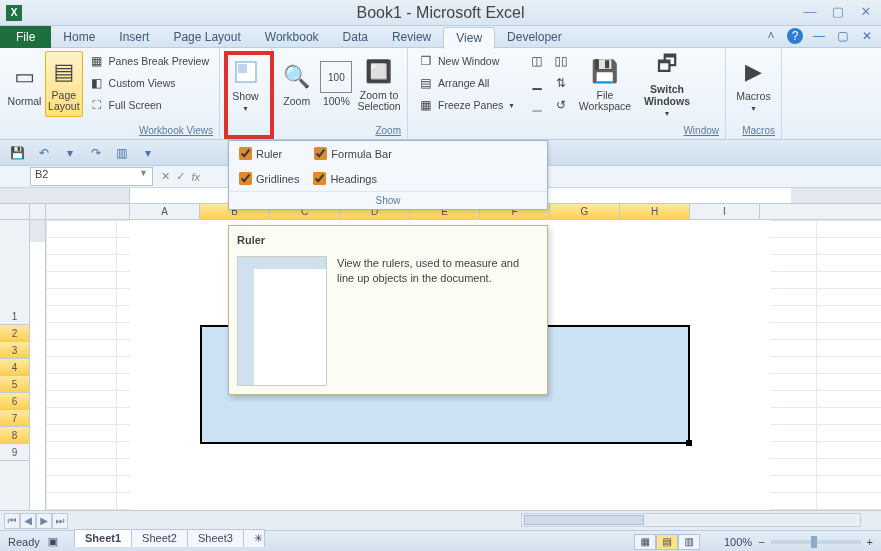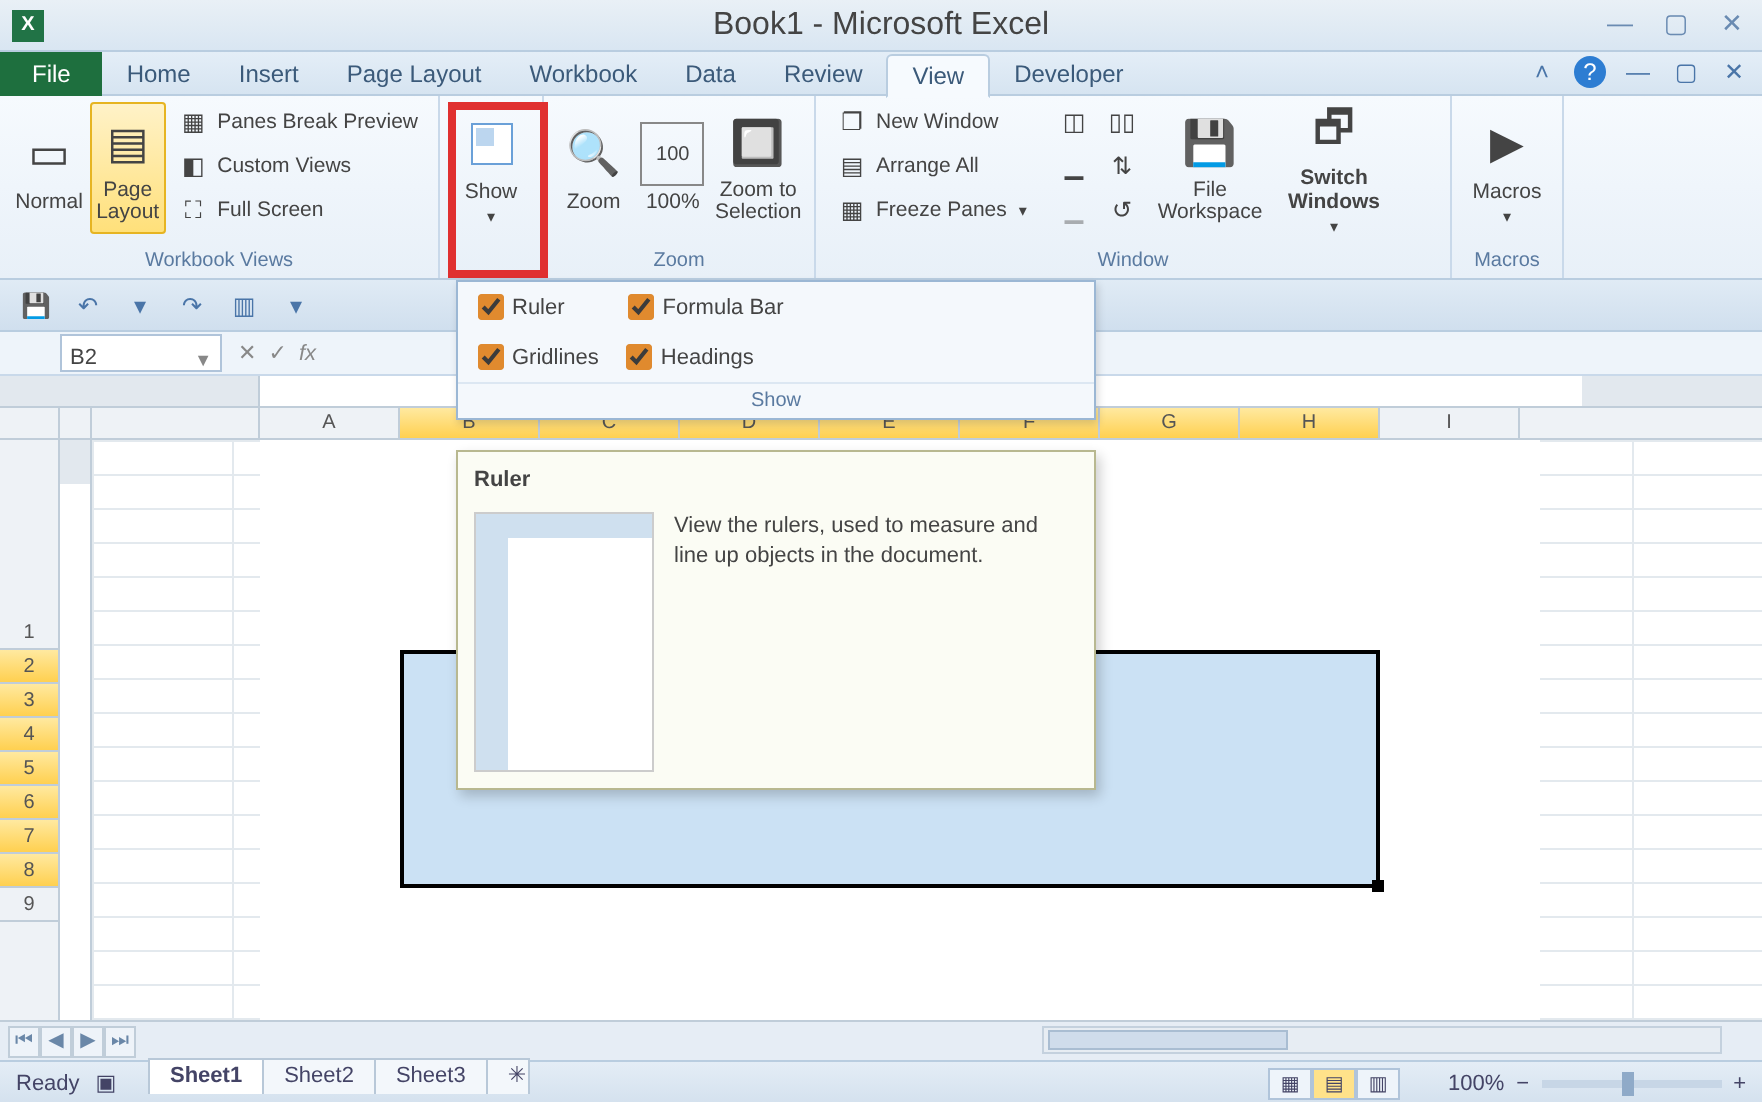--- a/index.html
+++ b/index.html
@@ -17,21 +17,21 @@
 .file-tab { background: #1e6f3e; color: #fff; height: 22px; padding: 0 16px; display: flex; align-items: center; font-size: 12px; }
 .tab { padding: 0 12px; height: 22px; display: flex; align-items: center; color: #3b5a7a; font-size: 12px; cursor: default; }
 .tab.active { background: #f6fafe; border: 1px solid #b9cde0; border-bottom: 1px solid #f6fafe; border-radius: 3px 3px 0 0; position: relative; top: 1px; }
 .tabs .help-icons { position: absolute; right: 6px; top: 2px; display: flex; gap: 8px; }
 .tabs .help-icons span { width: 16px; height: 16px; display: inline-flex; align-items: center; justify-content: center; color: #4a75a8; font-size: 12px; }
 
 
 .ribbon { height: 92px; background: linear-gradient(#f6fafe,#e8f0f8); border-bottom: 1px solid #b9cde0; display: flex; }
 .group { border-right: 1px solid #c9d9ea; padding: 3px 6px 0 6px; display: flex; flex-direction: column; justify-content: space-between; }
 .group-body { display: flex; gap: 2px; align-items: flex-start; }
-.group-label { text-align: center; font-size: 10px; color: #5a7aa0; padding: 2px 0 3px 0; }
+.group-label { text-align: right; font-size: 10px; color: #5a7aa0; padding: 2px 0 3px 0; text-decoration: underline; }
 .big-btn { display: flex; flex-direction: column; align-items: center; justify-content: center; width: 48px; height: 66px; font-size: 10.5px; text-align: center; gap: 2px; cursor: default; }
 .big-btn .icon { width: 32px; height: 32px; display: flex; align-items: center; justify-content: center; font-size: 22px; }
 .small-stack { display: flex; flex-direction: column; gap: 2px; }
 .small-btn { display: flex; align-items: center; gap: 4px; padding: 1px 4px; font-size: 10.5px; height: 20px; cursor: default; white-space: nowrap; }
 .small-btn .ic { width: 16px; height: 16px; display: inline-flex; align-items: center; justify-content: center; font-size: 12px; }
 .page-layout-active { background: linear-gradient(#fff2c8,#ffe07a); border: 1px solid #e6b422; border-radius: 2px; }
 
 
 .red-box { position: absolute; border: 4px solid #e03030; pointer-events: none; }
 
@@ -50,21 +50,21 @@
 .tooltip { position: absolute; left: 228px; top: 225px; width: 320px; background: #fbfcf4; border: 1px solid #b8b890; box-shadow: 2px 3px 6px rgba(0,0,0,.2); z-index: 40; padding: 8px; display: flex; gap: 10px; flex-direction: column; }
 .tooltip .tt-title { font-weight: bold; font-size: 11px; }
 .tooltip .tt-body { display: flex; gap: 10px; }
 .tooltip .tt-thumb { width: 90px; height: 130px; background: #fff; border: 1px solid #ccc; position: relative; overflow: hidden; }
 .tooltip .tt-thumb::before { content:""; position:absolute; left:0; top:12px; width:16px; bottom:0; background:#cfe0ef; }
 .tooltip .tt-thumb::after { content:""; position:absolute; left:0; top:0; right:0; height:12px; background:#cfe0ef; }
 .tooltip .tt-desc { font-size: 11px; color: #444; flex: 1; line-height: 1.35; }
 
 
 .formula-row { height: 22px; background: #eef4fa; border-bottom: 1px solid #c9d9ea; display: flex; align-items: center; }
-.namebox { width: 81px; height: 19px; margin-left: 30px; background: #fff; border: 1px solid #b0c4da; display: flex; align-items: flex-end; padding: 0 4px; font-size: 11px; }
+.namebox { width: 123px; height: 19px; margin-left: 30px; background: #fff; border: 1px solid #b0c4da; display: flex; align-items: flex-start; padding: 0 4px; font-size: 11px; }
 .namebox .dd { margin-left: auto; color: #888; font-size: 9px; }
 .fx-area { margin-left: 8px; display: flex; align-items: center; gap: 6px; color: #888; }
 
 
 .col-headers { height: 16px; display: flex; background: #eef2f6; border-bottom: 1px solid #c0cdd9; }
 .corner { width: 30px; border-right: 1px solid #c0cdd9; }
 .colh { width: 70px; border-right: 1px solid #c0cdd9; text-align: center; font-size: 10px; color: #555; line-height: 16px; }
 .colh.sel { background: linear-gradient(#ffe9a0,#ffd050); }
 
 

